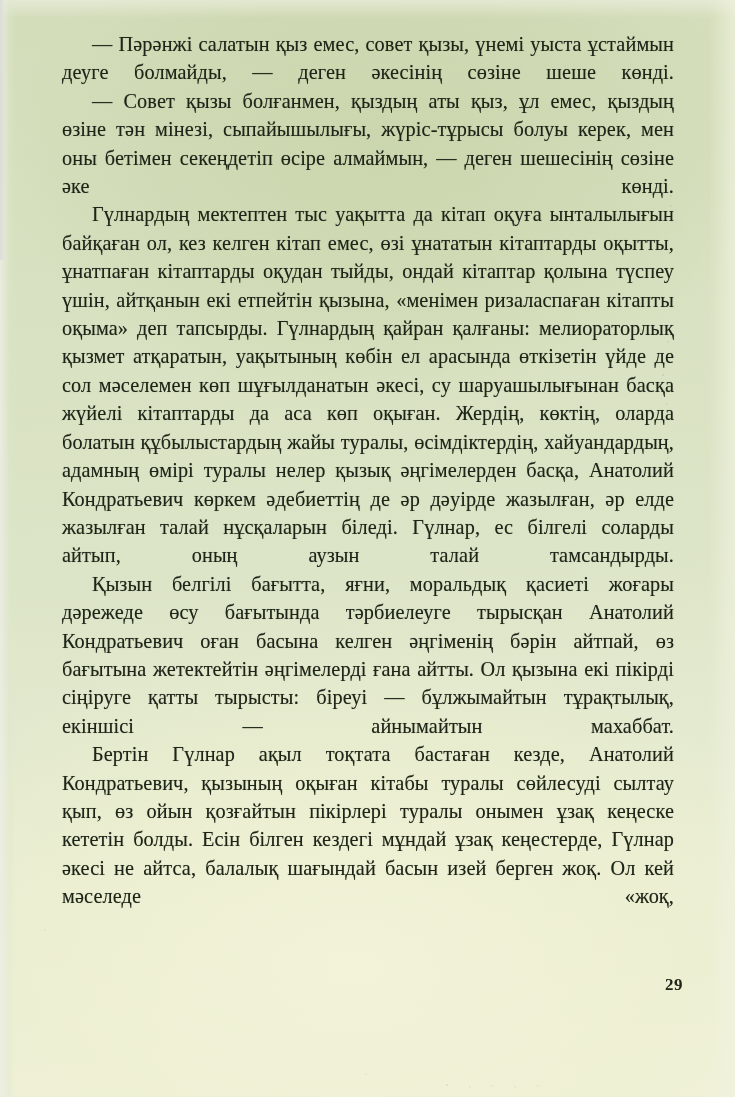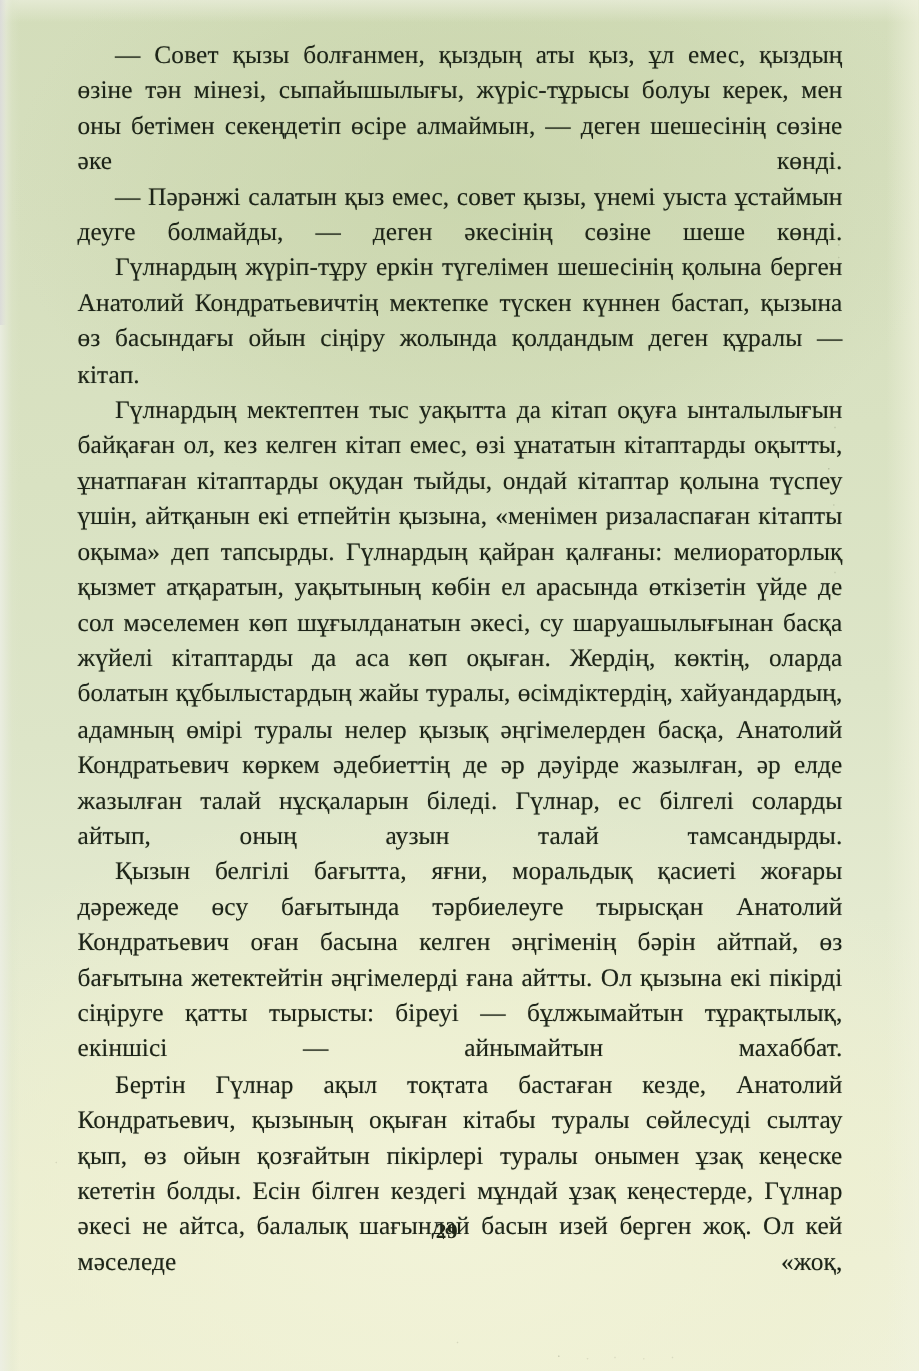--- a/index.html
+++ b/index.html
@@ -104,46 +104,45 @@
     color: #1d2418;
     text-shadow: 0 0 0.7px rgba(40,48,32,0.45);
   }
   .para.last-justify {
     text-align-last: justify;
   }
 
   
   .page-number {
     position: absolute;
-    left: 16px;
+    left: 0;
     top: 975px;
     width: 683px;
-    text-align: center;
+    text-align: right;
     font-size: 17px;
     font-weight: bold;
     letter-spacing: 0.5px;
     color: #202718;
     font-family: "Liberation Serif", "DejaVu Serif", serif;
   }
 </style>
 </head>
 <body>
 
 <div class="scan">
 
   <div class="edge-top"></div>
   <div class="gutter-left"></div>
   <div class="gutter-left-edge"></div>
   <div class="edge-right"></div>
   <div class="speckles"></div>
 
   <div class="text-column">
+    <p class="para last-justify">— Пәрәнжі салатын қыз емес, совет қызы, үнемі уыста ұстаймын деуге болмайды, — деген әкесінің сөзіне шеше көнді.</p>
     <p class="para last-justify">— Совет қызы болғанмен, қыздың аты қыз, ұл емес, қыздың өзіне тән мінезі, сыпайышылығы, жүріс-тұрысы болуы керек, мен оны бетімен секеңдетіп өсіре алмаймын, — деген шешесінің сөзіне әке көнді.</p>
-    <p class="para last-justify">— Пәрәнжі салатын қыз емес, совет қызы, үнемі уыста ұстаймын деуге болмайды, — деген әкесінің сөзіне шеше көнді.</p>
-    <p class="para last-justify">Гүлнардың жүріп-тұру еркін түгелімен шешесінің қолына берген Анатолий Кондратьевичтің мектепке түскен күннен бастап, қызына өз басындағы ойын сіңіру жолында қолдандым деген құралы — кітап.</p>
     <p class="para last-justify">Гүлнардың мектептен тыс уақытта да кітап оқуға ынталылығын байқаған ол, кез келген кітап емес, өзі ұнататын кітаптарды оқытты, ұнатпаған кітаптарды оқудан тыйды, ондай кітаптар қолына түспеу үшін, айтқанын екі етпейтін қызына, «менімен ризаласпаған кітапты оқыма» деп тапсырды. Гүлнардың қайран қалғаны: мелиораторлық қызмет атқаратын, уақытының көбін ел арасында өткізетін үйде де сол мәселемен көп шұғылданатын әкесі, су шаруашылығынан басқа жүйелі кітаптарды да аса көп оқыған. Жердің, көктің, оларда болатын құбылыстардың жайы туралы, өсімдіктердің, хайуандардың, адамның өмірі туралы нелер қызық әңгімелерден басқа, Анатолий Кондратьевич көркем әдебиеттің де әр дәуірде жазылған, әр елде жазылған талай нұсқаларын біледі. Гүлнар, ес білгелі соларды айтып, оның аузын талай тамсандырды.</p>
     <p class="para last-justify">Қызын белгілі бағытта, яғни, моральдық қасиеті жоғары дәрежеде өсу бағытында тәрбиелеуге тырысқан Анатолий Кондратьевич оған басына келген әңгіменің бәрін айтпай, өз бағытына жетектейтін әңгімелерді ғана айтты. Ол қызына екі пікірді сіңіруге қатты тырысты: біреуі — бұлжымайтын тұрақтылық, екіншісі — айнымайтын махаббат.</p>
     <p class="para last-justify">Бертін Гүлнар ақыл тоқтата бастаған кезде, Анатолий Кондратьевич, қызының оқыған кітабы туралы сөйлесуді сылтау қып, өз ойын қозғайтын пікірлері туралы онымен ұзақ кеңеске кететін болды. Есін білген кездегі мұндай ұзақ кеңестерде, Гүлнар әкесі не айтса, балалық шағындай басын изей берген жоқ. Ол кей мәселеде «жоқ,</p>
   </div>
 
   <div class="page-number">29</div>
 
 </div>
 
 </body></html>

